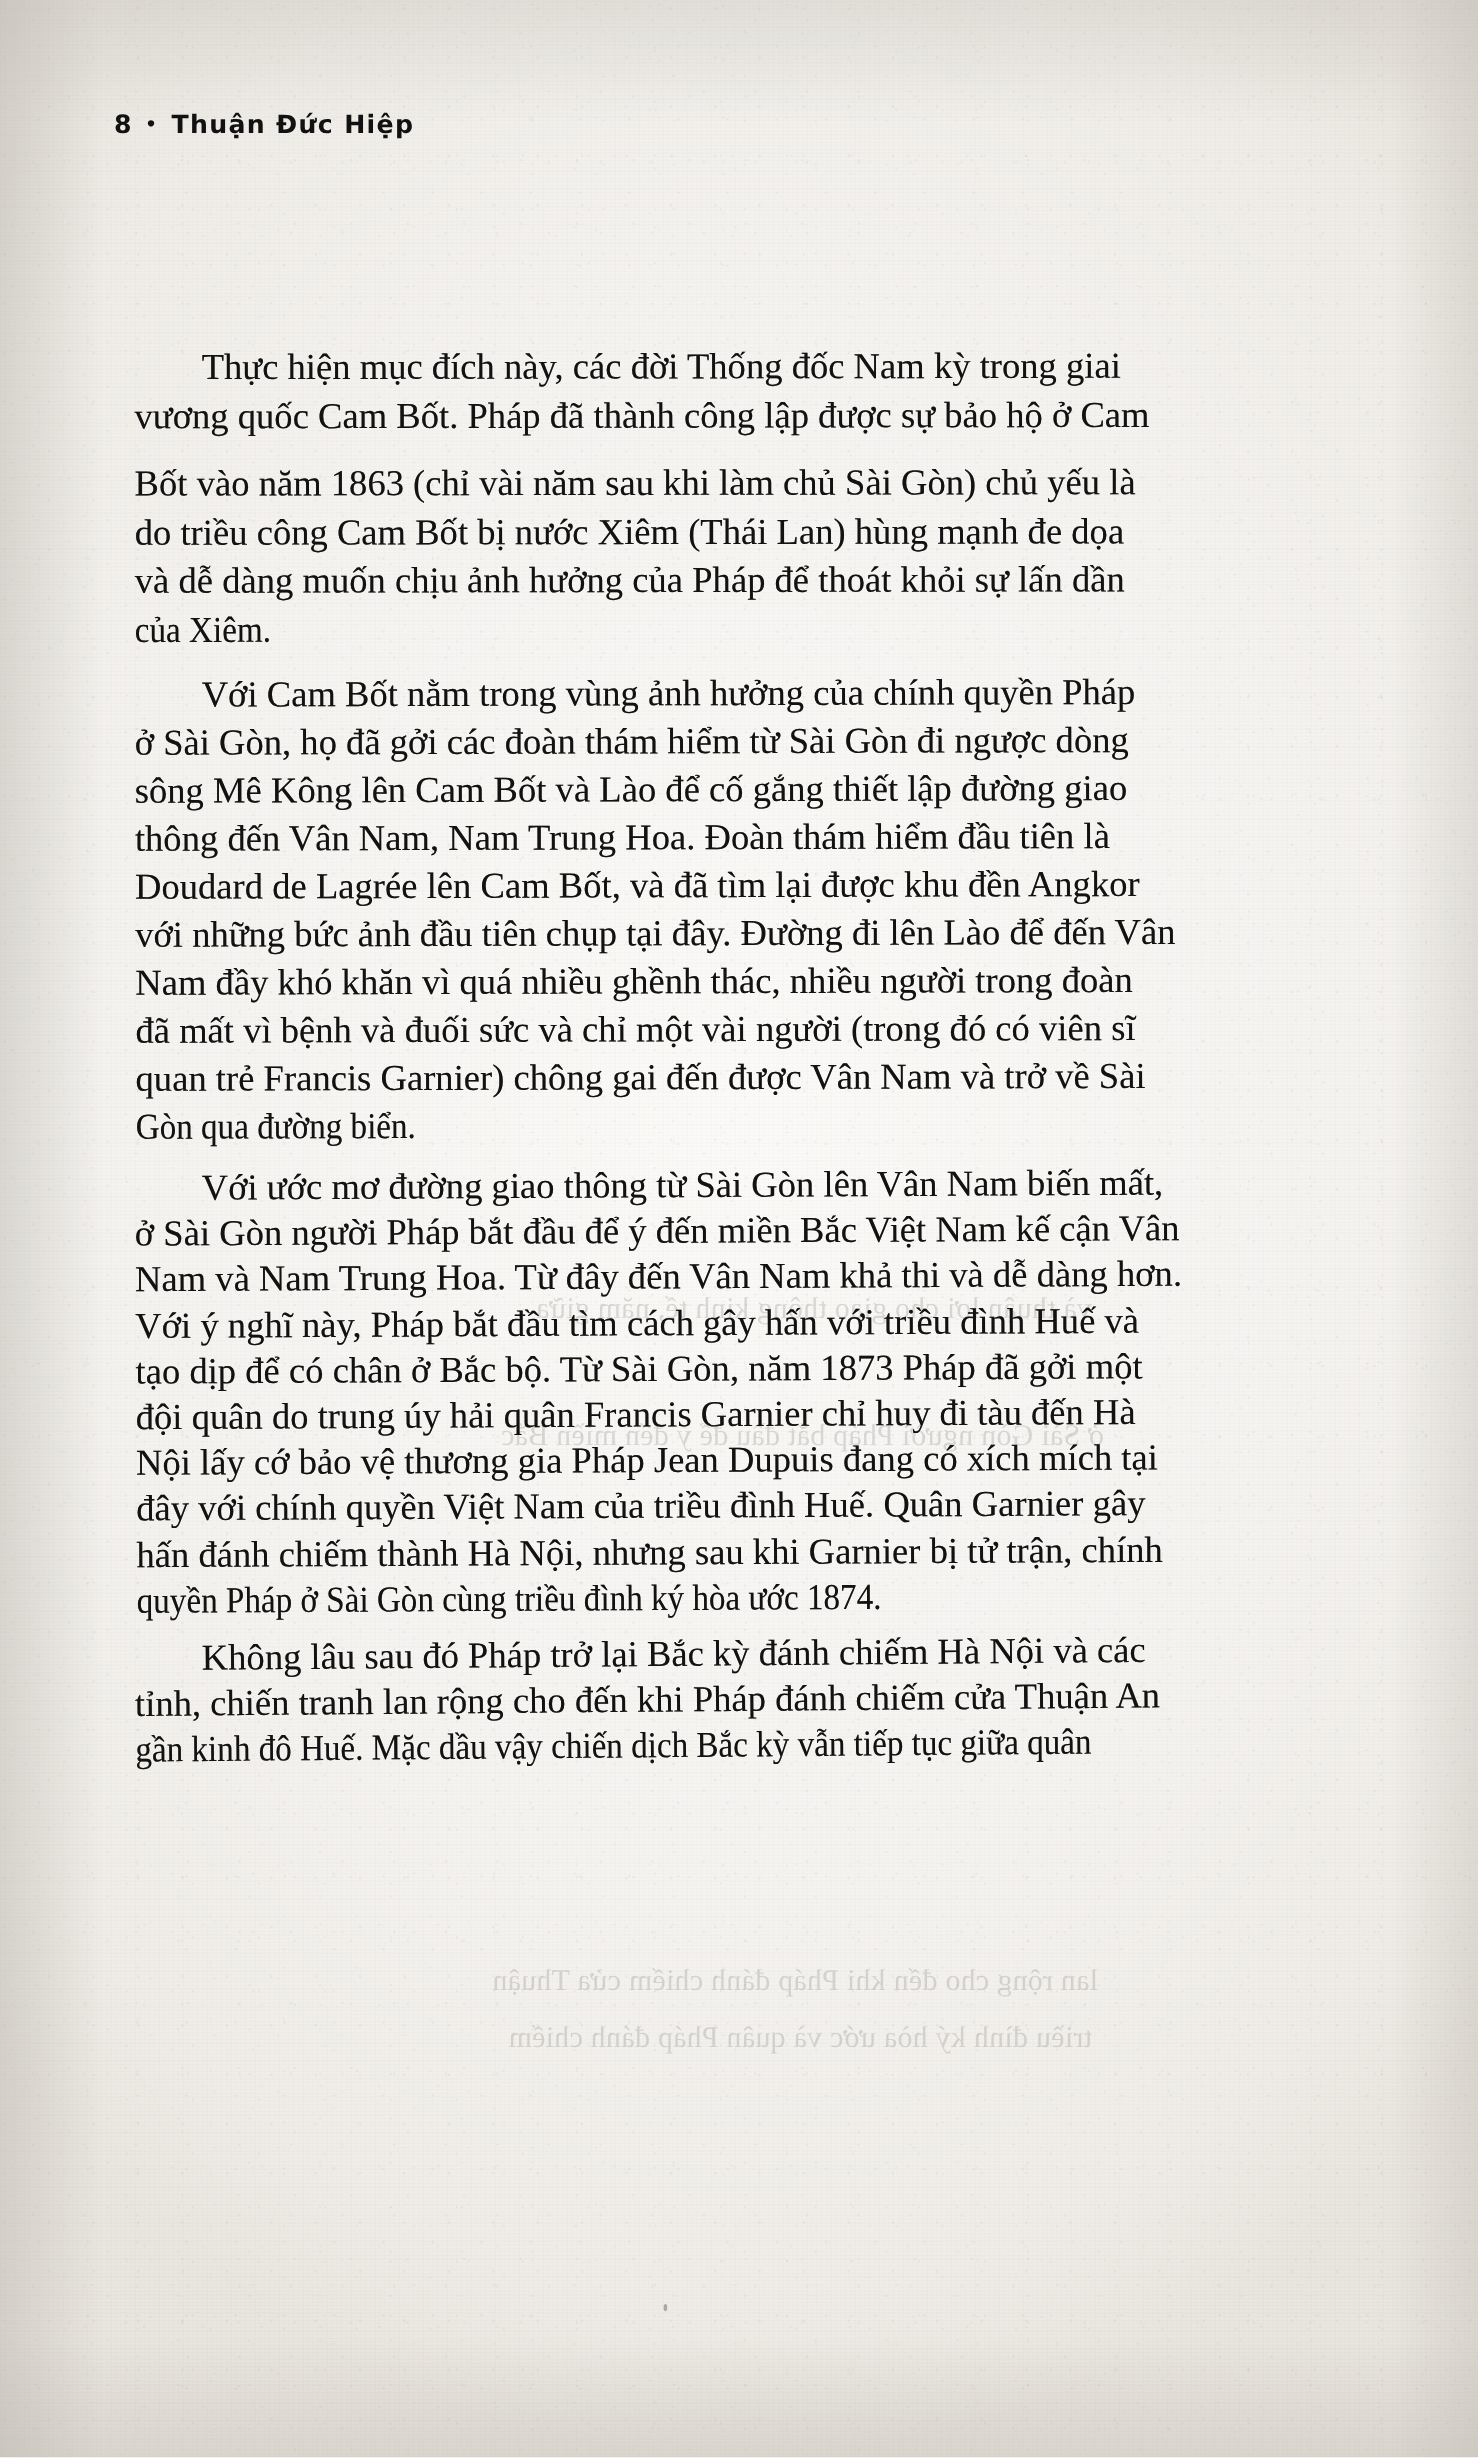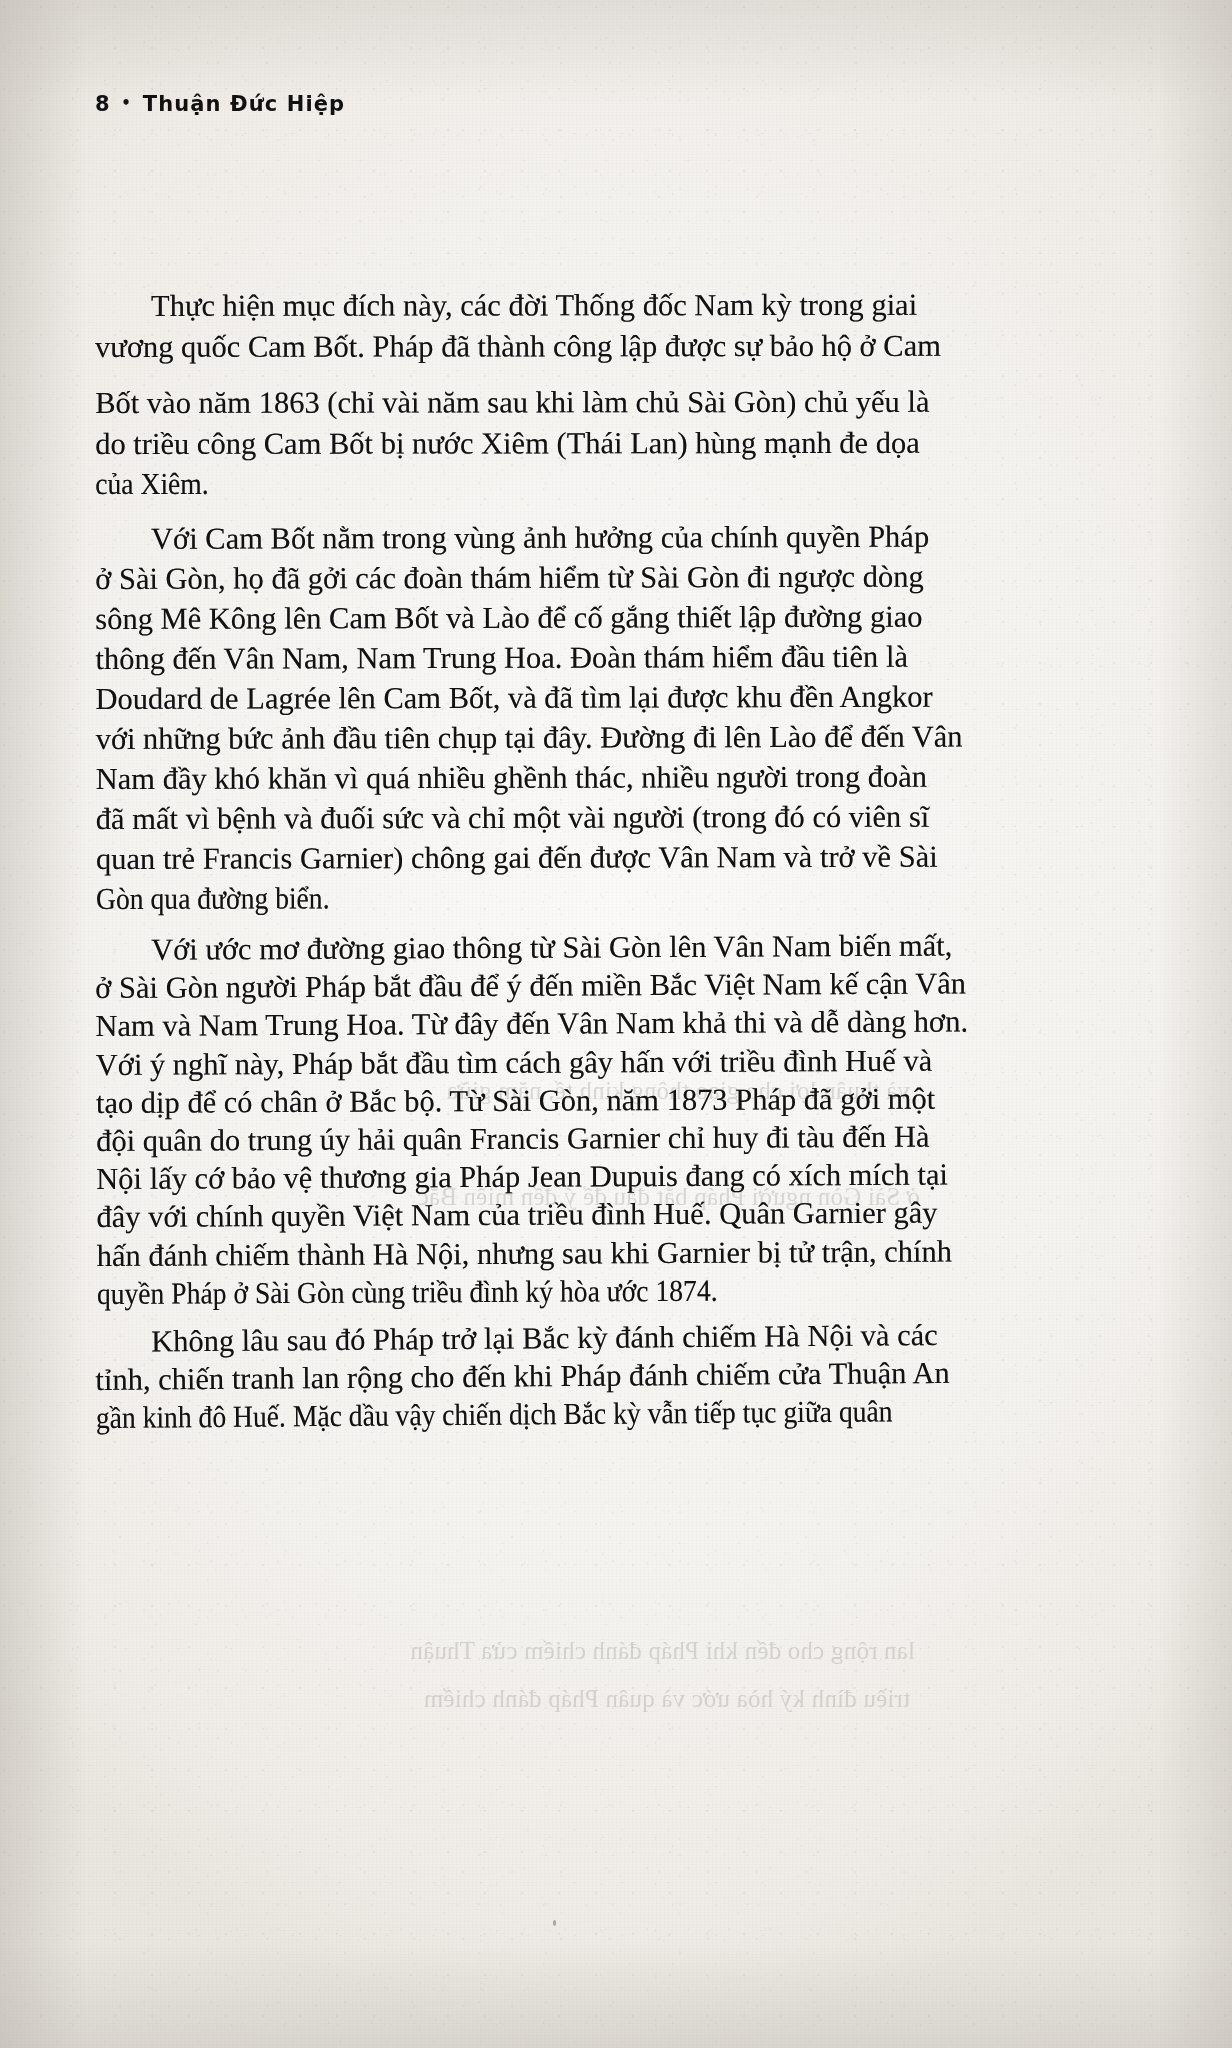--- a/index.html
+++ b/index.html
@@ -99,21 +99,21 @@
   .running-head .folio { letter-spacing: .5px; }
   .running-head .bullet {
     font-size: 15px;
     position: relative;
     top: -3px;
   }
 
   
   .text-block {
     position: absolute;
-    left: 95px;
+    left: 112px;
     top: 286px;
     width: 830px;
   }
 
   .para {
     margin: 0;
     text-align: justify;
     text-justify: inter-word;
     font-size: 30.5px;
     color: #121212;
@@ -177,20 +177,21 @@
     <span class="bullet">•</span>
     <span class="author">Thuận Đức Hiệp</span>
   </div>
 
   <div class="text-block" id="text-block">
       <p class="para p1">
         <span class="ln" style="transform: scaleX(0.9999);"><span class="indent"></span>Thực hiện mục đích này, các đời Thống đốc Nam kỳ trong giai</span>
         <span class="ln" style="transform: scaleX(0.9999);">vương quốc Cam Bốt. Pháp đã thành công lập được sự bảo hộ ở Cam</span>
         <span class="ln" style="transform: scaleX(0.9999); margin-top: 16px;">Bốt vào năm 1863 (chỉ vài năm sau khi làm chủ Sài Gòn) chủ yếu là</span>
         <span class="ln" style="transform: scaleX(0.9999);">do triều công Cam Bốt bị nước Xiêm (Thái Lan) hùng mạnh đe dọa</span>
+        <span class="ln" style="transform: scaleX(0.9999);">và dễ dàng muốn chịu ảnh hưởng của Pháp để thoát khỏi sự lấn dần</span>
         <span class="ln last" style="transform: scaleX(0.905);">của Xiêm.</span>
       </p>
       <p class="para p2">
         <span class="ln" style="transform: scaleX(0.9999);"><span class="indent"></span>Với Cam Bốt nằm trong vùng ảnh hưởng của chính quyền Pháp</span>
         <span class="ln" style="transform: scaleX(0.9999);">ở Sài Gòn, họ đã gởi các đoàn thám hiểm từ Sài Gòn đi ngược dòng</span>
         <span class="ln" style="transform: scaleX(0.9999);">sông Mê Kông lên Cam Bốt và Lào để cố gắng thiết lập đường giao</span>
         <span class="ln" style="transform: scaleX(0.9999);">thông đến Vân Nam, Nam Trung Hoa. Đoàn thám hiểm đầu tiên là</span>
         <span class="ln" style="transform: scaleX(0.9999);">Doudard de Lagrée lên Cam Bốt, và đã tìm lại được khu đền Angkor</span>
         <span class="ln" style="transform: scaleX(0.9999);">với những bức ảnh đầu tiên chụp tại đây. Đường đi lên Lào để đến Vân</span>
         <span class="ln" style="transform: scaleX(0.9999);">Nam đầy khó khăn vì quá nhiều ghềnh thác, nhiều người trong đoàn</span>

